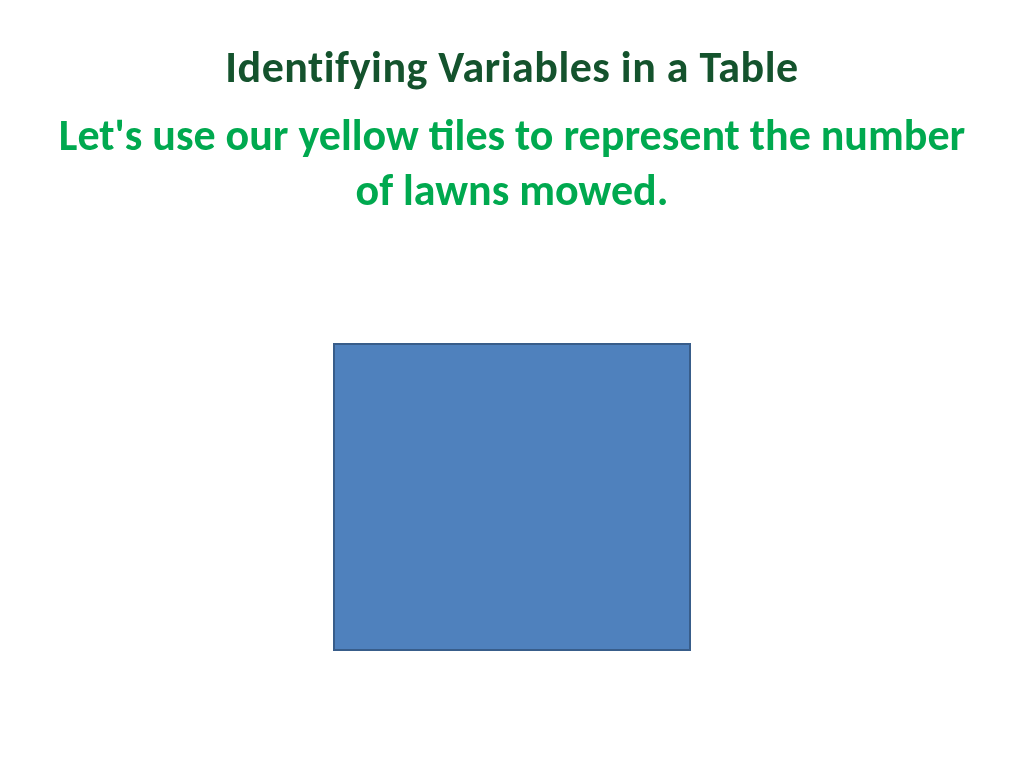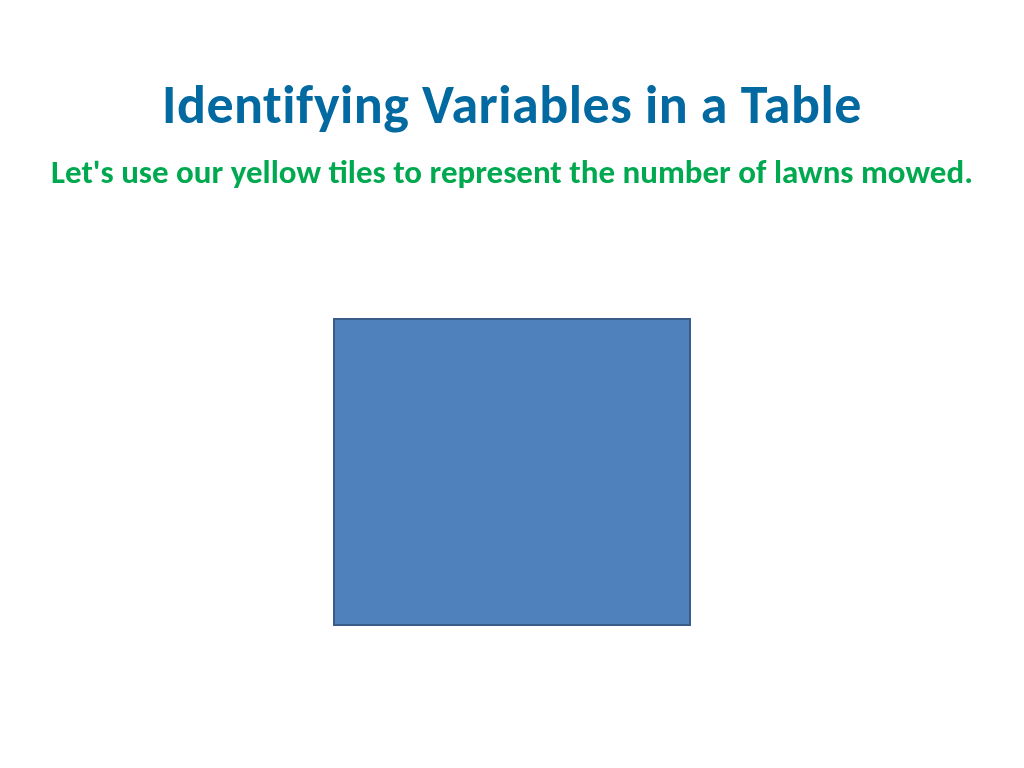--- a/index.html
+++ b/index.html
@@ -10,29 +10,29 @@
     body {
       width: 1024px;
       height: 768px;
       background: #ffffff;
       font-family: Calibri, "Segoe UI", Arial, sans-serif;
       overflow: hidden;
       position: relative;
     }
     .title {
       text-align: center;
-      font-size: 54px;
+      font-size: 44px;
       font-weight: bold;
-      color: #0369a1;
-      padding-top: 72px;
+      color: #14532d;
+      padding-top: 40px;
       letter-spacing: 0.5px;
     }
     .subtitle {
       text-align: center;
-      font-size: 33px;
+      font-size: 44px;
       font-weight: bold;
       color: #00a94f;
       padding-top: 14px;
       line-height: 1.25;
       padding-left: 50px;
       padding-right: 50px;
     }
     .tile-container {
       display: flex;
       justify-content: center;

